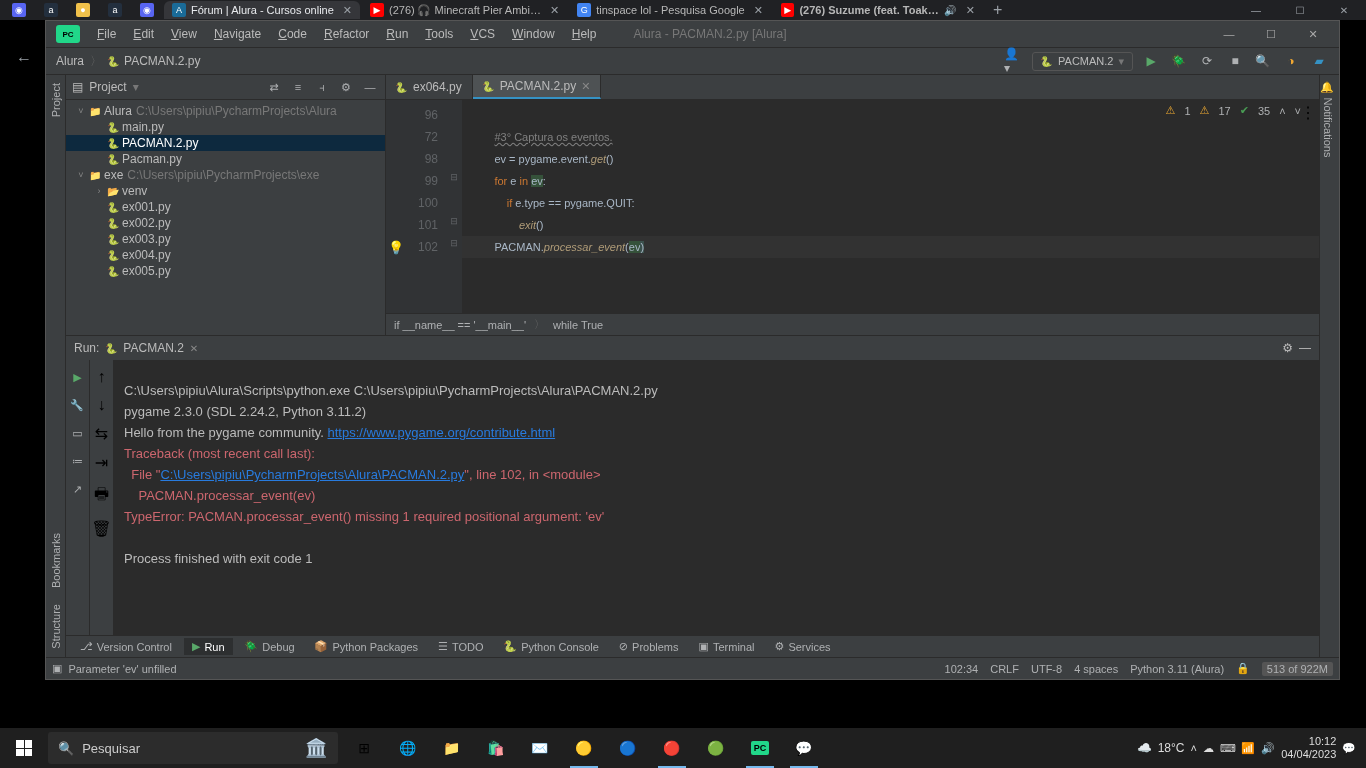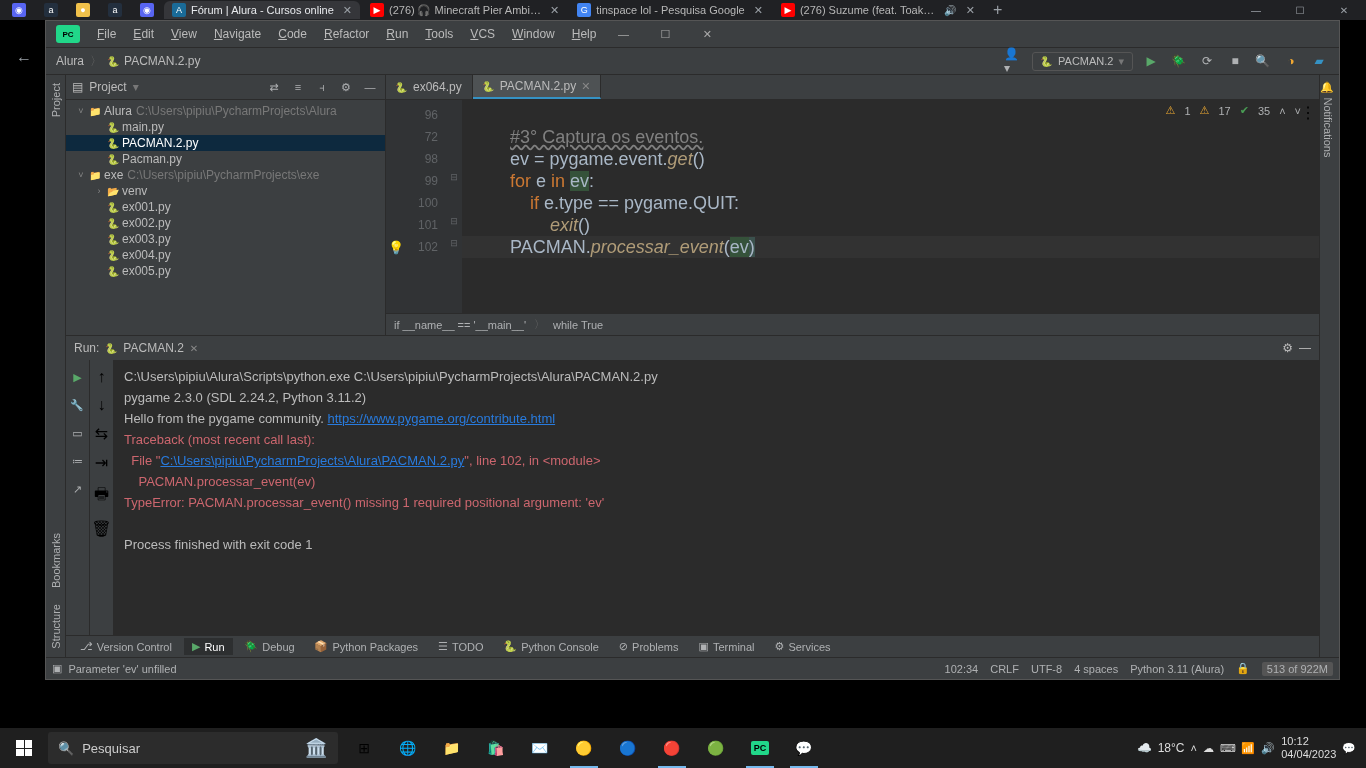--- a/index.html
+++ b/index.html
@@ -52,42 +52,42 @@
 .editor-area { flex: 1; display: flex; flex-direction: column; background: #2b2b2b; overflow: hidden; }
 .editor-tabs { height: 25px; background: #3c3f41; display: flex; border-bottom: 1px solid #2b2b2b; }
 .editor-tab { display: flex; align-items: center; gap: 5px; padding: 0 10px; color: #bbbbbb; font-size: 12px; border-right: 1px solid #2b2b2b; cursor: pointer; }
 .editor-tab.active { background: #4e5254; border-bottom: 2px solid #3592c4; }
 .editor-tab .close { color: #888; font-size: 11px; }
 .editor-content { flex: 1; display: flex; position: relative; overflow: hidden; }
 .gutter { width: 60px; background: #313335; color: #606366; font-family: "JetBrains Mono", Consolas, monospace; font-size: 12px; text-align: right; padding: 4px 8px 4px 4px; }
 .gutter div { height: 22px; line-height: 22px; }
 .foldcol { width: 16px; background: #313335; }
 .foldcol div { height: 22px; line-height: 22px; text-align: center; color: #606366; font-size: 9px; }
-.code { flex: 1; font-family: "JetBrains Mono", Consolas, monospace; font-size: 18px; color: #a9b7c6; padding: 4px 0; }
+.code { flex: 1; font-family: "JetBrains Mono", Consolas, monospace; font-size: 11px; color: #a9b7c6; padding: 4px 0; }
 .code .line { height: 22px; line-height: 22px; white-space: pre; padding-left: 8px; }
 .code .line.current { background: #323232; }
 .kw { color: #cc7832; }
 .cmt { color: #808080; }
 .fn { color: #b09c78; font-style: italic; }
 .wavy { text-decoration: underline wavy #808080; }
 .inspect-row { position: absolute; top: 4px; right: 18px; display: flex; gap: 9px; font-size: 11px; color: #afb1b3; align-items: center; }
 .inspect-row .warn { color: #e8a631; }
 .inspect-row .ok { color: #499c54; }
 .bulb { position: absolute; left: 2px; top: 140px; color: #f0a732; font-size: 13px; }
 
 .breadcrumb-bar { height: 22px; background: #3c3f41; display: flex; align-items: center; color: #afb1b3; font-size: 11px; padding: 0 8px; gap: 8px; border-top: 1px solid #2b2b2b; }
 
 .run-tool { height: 300px; background: #2b2b2b; border-top: 1px solid #2b2b2b; display: flex; flex-direction: column; }
 .run-tool .header { height: 24px; background: #3c3f41; display: flex; align-items: center; color: #bbbbbb; font-size: 12px; padding: 0 8px; gap: 6px; }
 .run-tool .header .spacer { flex: 1; }
 .run-tool .body { flex: 1; display: flex; }
 .run-side { width: 24px; background: #3c3f41; display: flex; flex-direction: column; align-items: center; gap: 10px; padding: 8px 0; border-right: 1px solid #2b2b2b; }
 .run-side .btn { width: 18px; height: 18px; color: #afb1b3; font-size: 11px; display: flex; align-items: center; justify-content: center; }
 .run-side2 { width: 24px; background: #3c3f41; display: flex; flex-direction: column; align-items: center; gap: 10px; padding: 8px 0; border-right: 1px solid #2b2b2b; }
-.console { flex: 1; font-family: "JetBrains Mono", Consolas, monospace; font-size: 13px; color: #bbbbbb; padding: 6px 10px; white-space: pre; overflow: auto; line-height: 21px; }
+.console { flex: 1; font-family: "JetBrains Mono", Consolas, monospace; font-size: 13px; color: #bbbbbb; padding: 20px 10px; white-space: pre; overflow: auto; line-height: 21px; }
 .console .link { color: #287bde; text-decoration: underline; }
 .console .err { color: #cc666e; }
 
 .bottom-toolbar { height: 22px; background: #3c3f41; display: flex; align-items: center; gap: 4px; padding: 0 6px; border-top: 1px solid #2b2b2b; }
 .bottom-toolbar .item { display: flex; align-items: center; gap: 4px; padding: 2px 8px; color: #afb1b3; font-size: 11px; cursor: pointer; }
 .bottom-toolbar .item.active { background: #2d2f30; color: #fff; }
 
 .status-bar { height: 22px; background: #3c3f41; display: flex; align-items: center; color: #afb1b3; font-size: 11px; border-top: 1px solid #2b2b2b; padding: 0 6px; }
 .status-bar .left { display: flex; align-items: center; gap: 6px; }
 .status-bar .right { margin-left: auto; display: flex; gap: 12px; align-items: center; }
@@ -98,21 +98,21 @@
 
 .taskbar { position: absolute; bottom: 0; left: 0; right: 0; height: 40px; background: #1f1f1f; display: flex; align-items: center; }
 .taskbar .start { width: 48px; height: 40px; display: flex; align-items: center; justify-content: center; }
 .win-logo { width: 16px; height: 16px; display: grid; grid-template-columns: 1fr 1fr; gap: 1px; }
 .win-logo div { background: #fff; }
 .search-box { height: 32px; width: 290px; background: #2c2c2c; border-radius: 3px; display: flex; align-items: center; padding: 0 10px; gap: 8px; color: #ccc; font-size: 13px; margin-right:4px;}
 .task-icons { display: flex; align-items: center; height: 40px; }
 .task-icons .ti { width: 44px; height: 40px; display: flex; align-items: center; justify-content: center; font-size: 14px; position: relative; }
 .ti.active::after { content: ""; position: absolute; bottom: 0; left: 8px; right: 8px; height: 2px; background: #76b9ed; }
 .tray { margin-left: auto; display: flex; align-items: center; gap: 6px; padding: 0 10px; color: #ddd; font-size: 11px; }
-.tray .clock { text-align: left; line-height: 13px; font-size: 11px; }
+.tray .clock { text-align: right; line-height: 13px; font-size: 11px; }
 .weather { display: flex; align-items: center; gap: 5px; font-size: 12px; color: #ddd; }
 </style>
 </head>
 <body>
 
 <div class="browser-tabs">
   <div id="btabs" style="display:flex;align-items:center;gap:2px;flex:1;overflow:hidden;">
       <div class="browser-tab">
         <span class="tabicon" style="background: rgb(88, 101, 242); color: rgb(255, 255, 255); font-size: 9px; text-align: center; line-height: 14px;">◉</span>
       </div>
@@ -138,21 +138,21 @@
         <span style="overflow: hidden; text-overflow: ellipsis;">(276) 🎧 Minecraft Pier Ambi…</span>
         <span class="close">✕</span>
       </div>
       <div class="browser-tab">
         <span class="tabicon" style="background: rgb(66, 133, 244); color: rgb(255, 255, 255); font-size: 9px; text-align: center; line-height: 14px;">G</span>
         <span style="overflow: hidden; text-overflow: ellipsis;">tinspace lol - Pesquisa Google</span>
         <span class="close">✕</span>
       </div>
       <div class="browser-tab">
         <span class="tabicon" style="background: rgb(255, 0, 0); color: rgb(255, 255, 255); font-size: 9px; text-align: center; line-height: 14px;">▶</span>
-        <span style="overflow: hidden; text-overflow: ellipsis;">(276) Suzume (feat. Toaka…</span>
+        <span style="overflow: hidden; text-overflow: ellipsis; font-weight: bold;">(276) Suzume (feat. Toaka…</span>
         <span style="font-size: 10px;">🔊</span>
         <span class="close">✕</span>
       </div>
       <div style="color: rgb(154, 160, 166); padding: 0px 8px;">+</div>
     </div>
   <div class="win-controls">
     <div>—</div>
     <div>☐</div>
     <div>✕</div>
   </div>
@@ -170,20 +170,21 @@
         <span><u>V</u>iew</span>
         <span><u>N</u>avigate</span>
         <span><u>C</u>ode</span>
         <span><u>R</u>efactor</span>
         <span><u>R</u>un</span>
         <span><u>T</u>ools</span>
         <span><u>V</u>CS</span>
         <span><u>W</u>indow</span>
         <span><u>H</u>elp</span>
       </div>
+    <div class="title-center">Alura - PACMAN.2.py [Alura]</div>
     <div class="ide-win-controls">
       <div>—</div>
       <div>☐</div>
       <div>✕</div>
     </div>
   </div>
 
   <div class="navbar">
     <div class="crumbs">
       <span>Alura</span>

